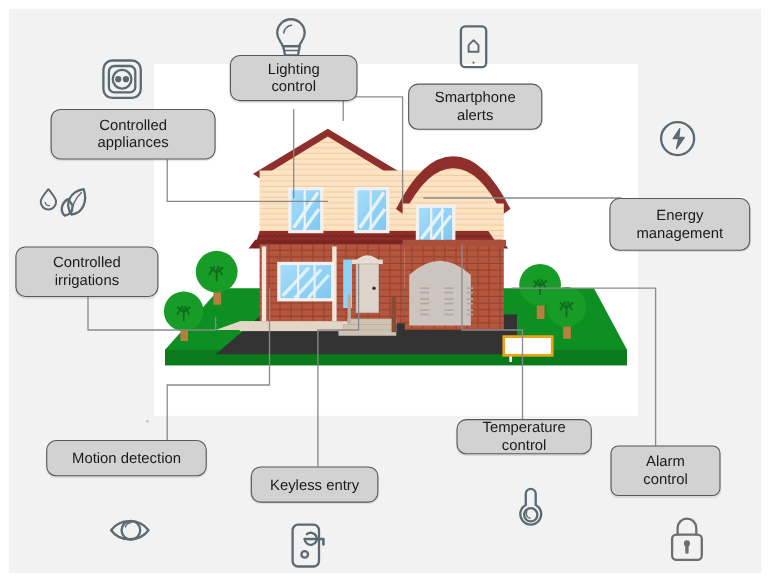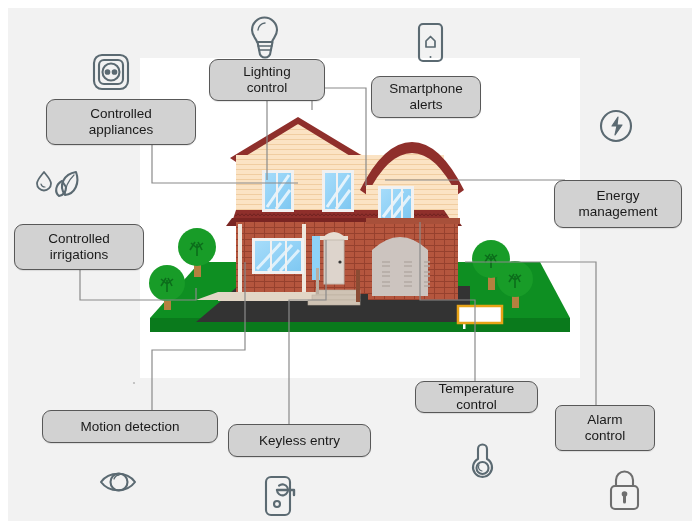--- a/index.html
+++ b/index.html
@@ -257,35 +257,35 @@
     </g>
   </svg>
 
   <svg class="layer" viewBox="0 0 700 529">
     <circle cx="134" cy="383" r="1.1" fill="#b9b9b9"></circle>
   </svg>
 
   <div class="chip" style="left:46px;  top:99px;  width:150px; height:46px;">Controlled
 appliances</div>
 
-  <div class="chip" style="left:209px; top:59px;  width:116px; height:42px;">Lighting
+  <div class="chip" style="left:209px; top:50px;  width:116px; height:42px;">Lighting
 control</div>
 
-  <div class="chip" style="left:371px; top:76px;  width:110px; height:42px;">Smartphone
+  <div class="chip" style="left:371px; top:76px;  width:122px; height:42px;">Smartphone
 alerts</div>
 
   <div class="chip" style="left:554px; top:152px; width:128px; height:48px;margin-top:28px;">Energy
 management</div>
 
   <div class="chip" style="left:14px;  top:224px; width:130px; height:46px;">Controlled
 irrigations</div>
 
-  <div class="chip" style="left:42px;  top:410px; width:176px; height:33px;">Motion detection</div>
-
-  <div class="chip" style="left:228px; top:424px; width:143px; height:33px;">Keyless entry</div>
+  <div class="chip" style="left:42px;  top:400px; width:146px; height:33px;">Motion detection</div>
+
+  <div class="chip" style="left:228px; top:424px; width:116px; height:33px;">Keyless entry</div>
 
   <div class="chip" style="left:415px; top:381px; width:123px; height:32px;">Temperature
 control</div>
 
   <div class="chip" style="left:555px; top:405px; width:100px; height:46px;border-radius:7px;">Alarm
 control</div>
 
 </div>
 
 </body></html>

